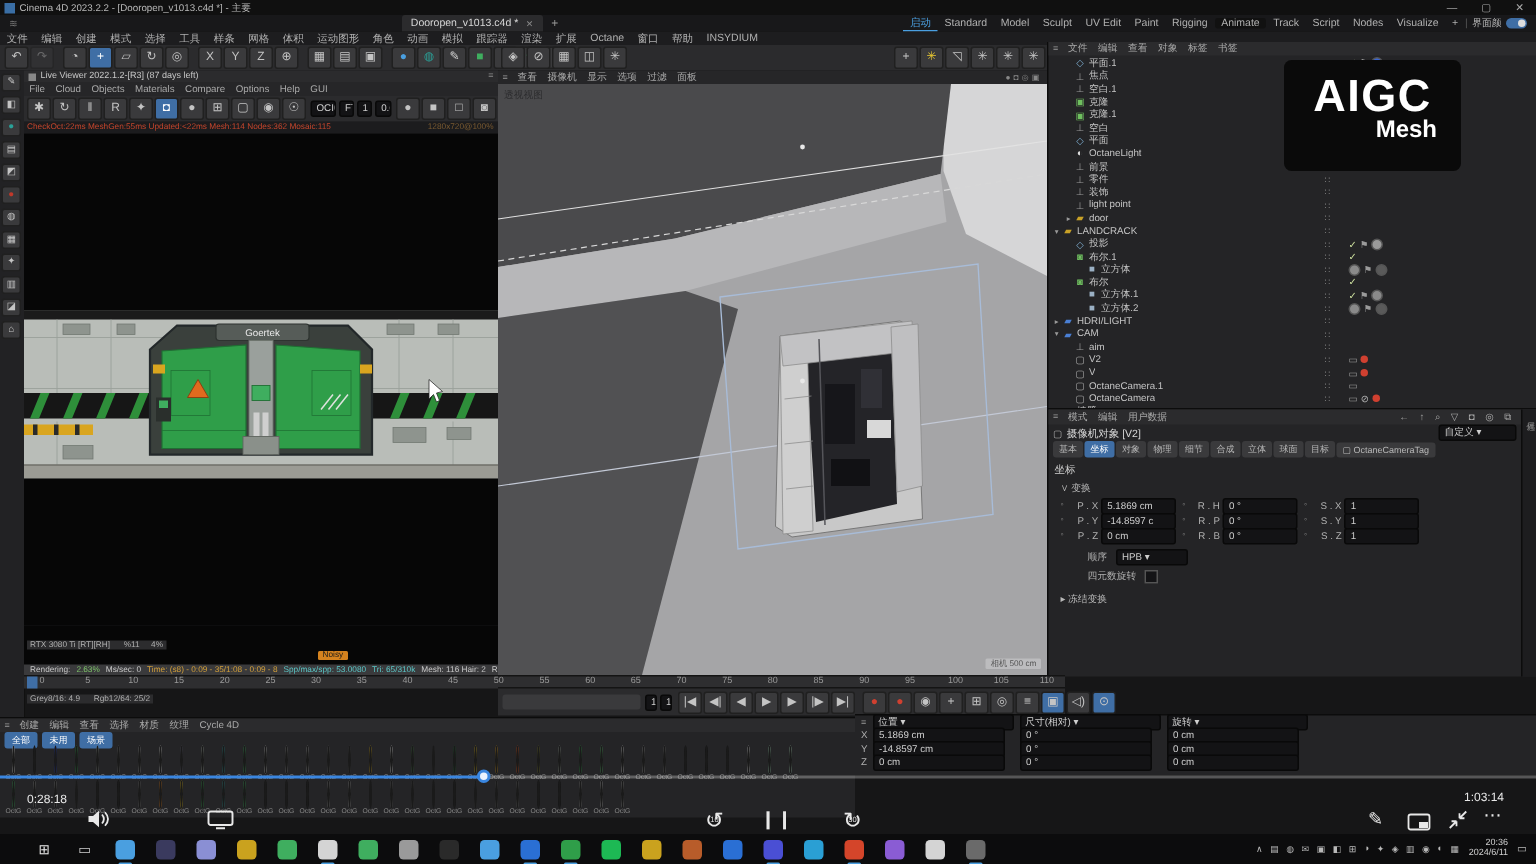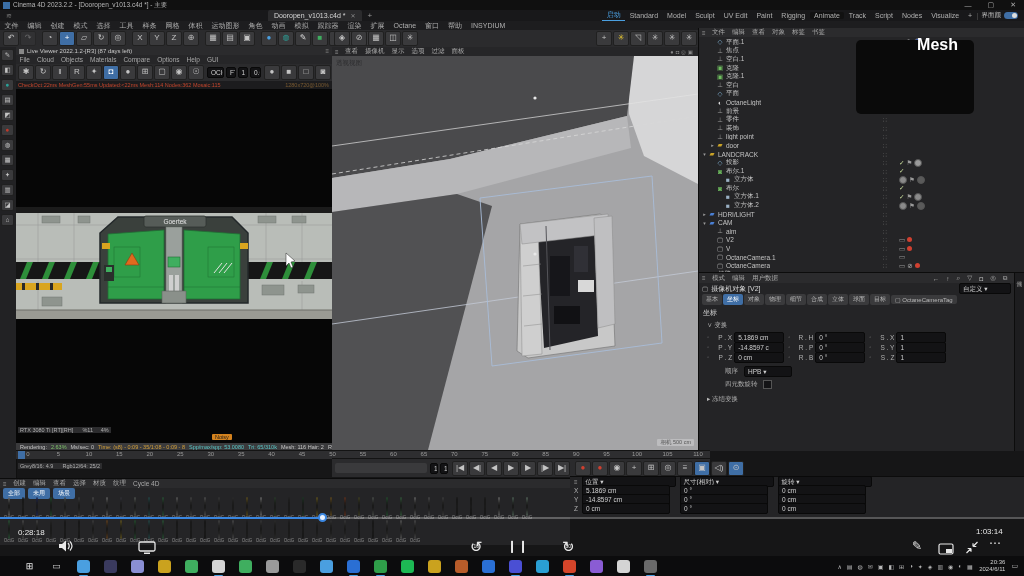--- a/index.html
+++ b/index.html
@@ -917,20 +917,21 @@
       <span class="sw"><span class="ball" style="background-color: rgb(18, 18, 18);"></span><span class="lbl">OctG</span></span>
       <span class="sw"><span class="ball" style="background-color: rgb(14, 14, 14);"></span><span class="lbl">OctG</span></span>
       <span class="sw"><span class="ball" style="background-color: rgb(136, 136, 136);"></span><span class="lbl">OctG</span></span>
       <span class="sw"><span class="ball" style="background-color: rgb(187, 187, 187);"></span><span class="lbl">OctG</span></span>
       <span class="sw"><span class="ball" style="background-color: rgb(154, 154, 154);"></span><span class="lbl">OctG</span></span>
     </div>
 </div>
 
 
 <div class="abs" style="left:856px;top:40px;width:118px;height:74px;background:#0a0a0a;border-radius:5px;z-index:40;">
+  <div style="font-size:30px;font-weight:bold;color:#fff;text-align:center;margin-top:8px;letter-spacing:1px;">AIGC</div>
   <div style="font-size:16px;font-weight:bold;color:#fff;text-align:right;margin:-4px 16px 0 0;">Mesh</div>
 </div>
 
 
 <div class="abs" style="left:0;top:516px;width:1024px;height:3px;z-index:50;">
   <div class="abs" style="left:0;top:1px;width:323px;height:2px;background:#3a86e0;"></div>
   <div class="abs" style="left:323px;top:1px;right:0;height:2px;background:rgba(255,255,255,.28);"></div>
   <div class="abs" style="left:318px;top:-3px;width:9px;height:9px;border-radius:50%;background:#eaf2ff;border:2px solid #3a86e0;box-sizing:border-box;"></div>
 </div>
 <span class="abs" style="left:18px;top:528px;font-size:8px;color:#e8e8e8;z-index:50;">0:28:18</span>

